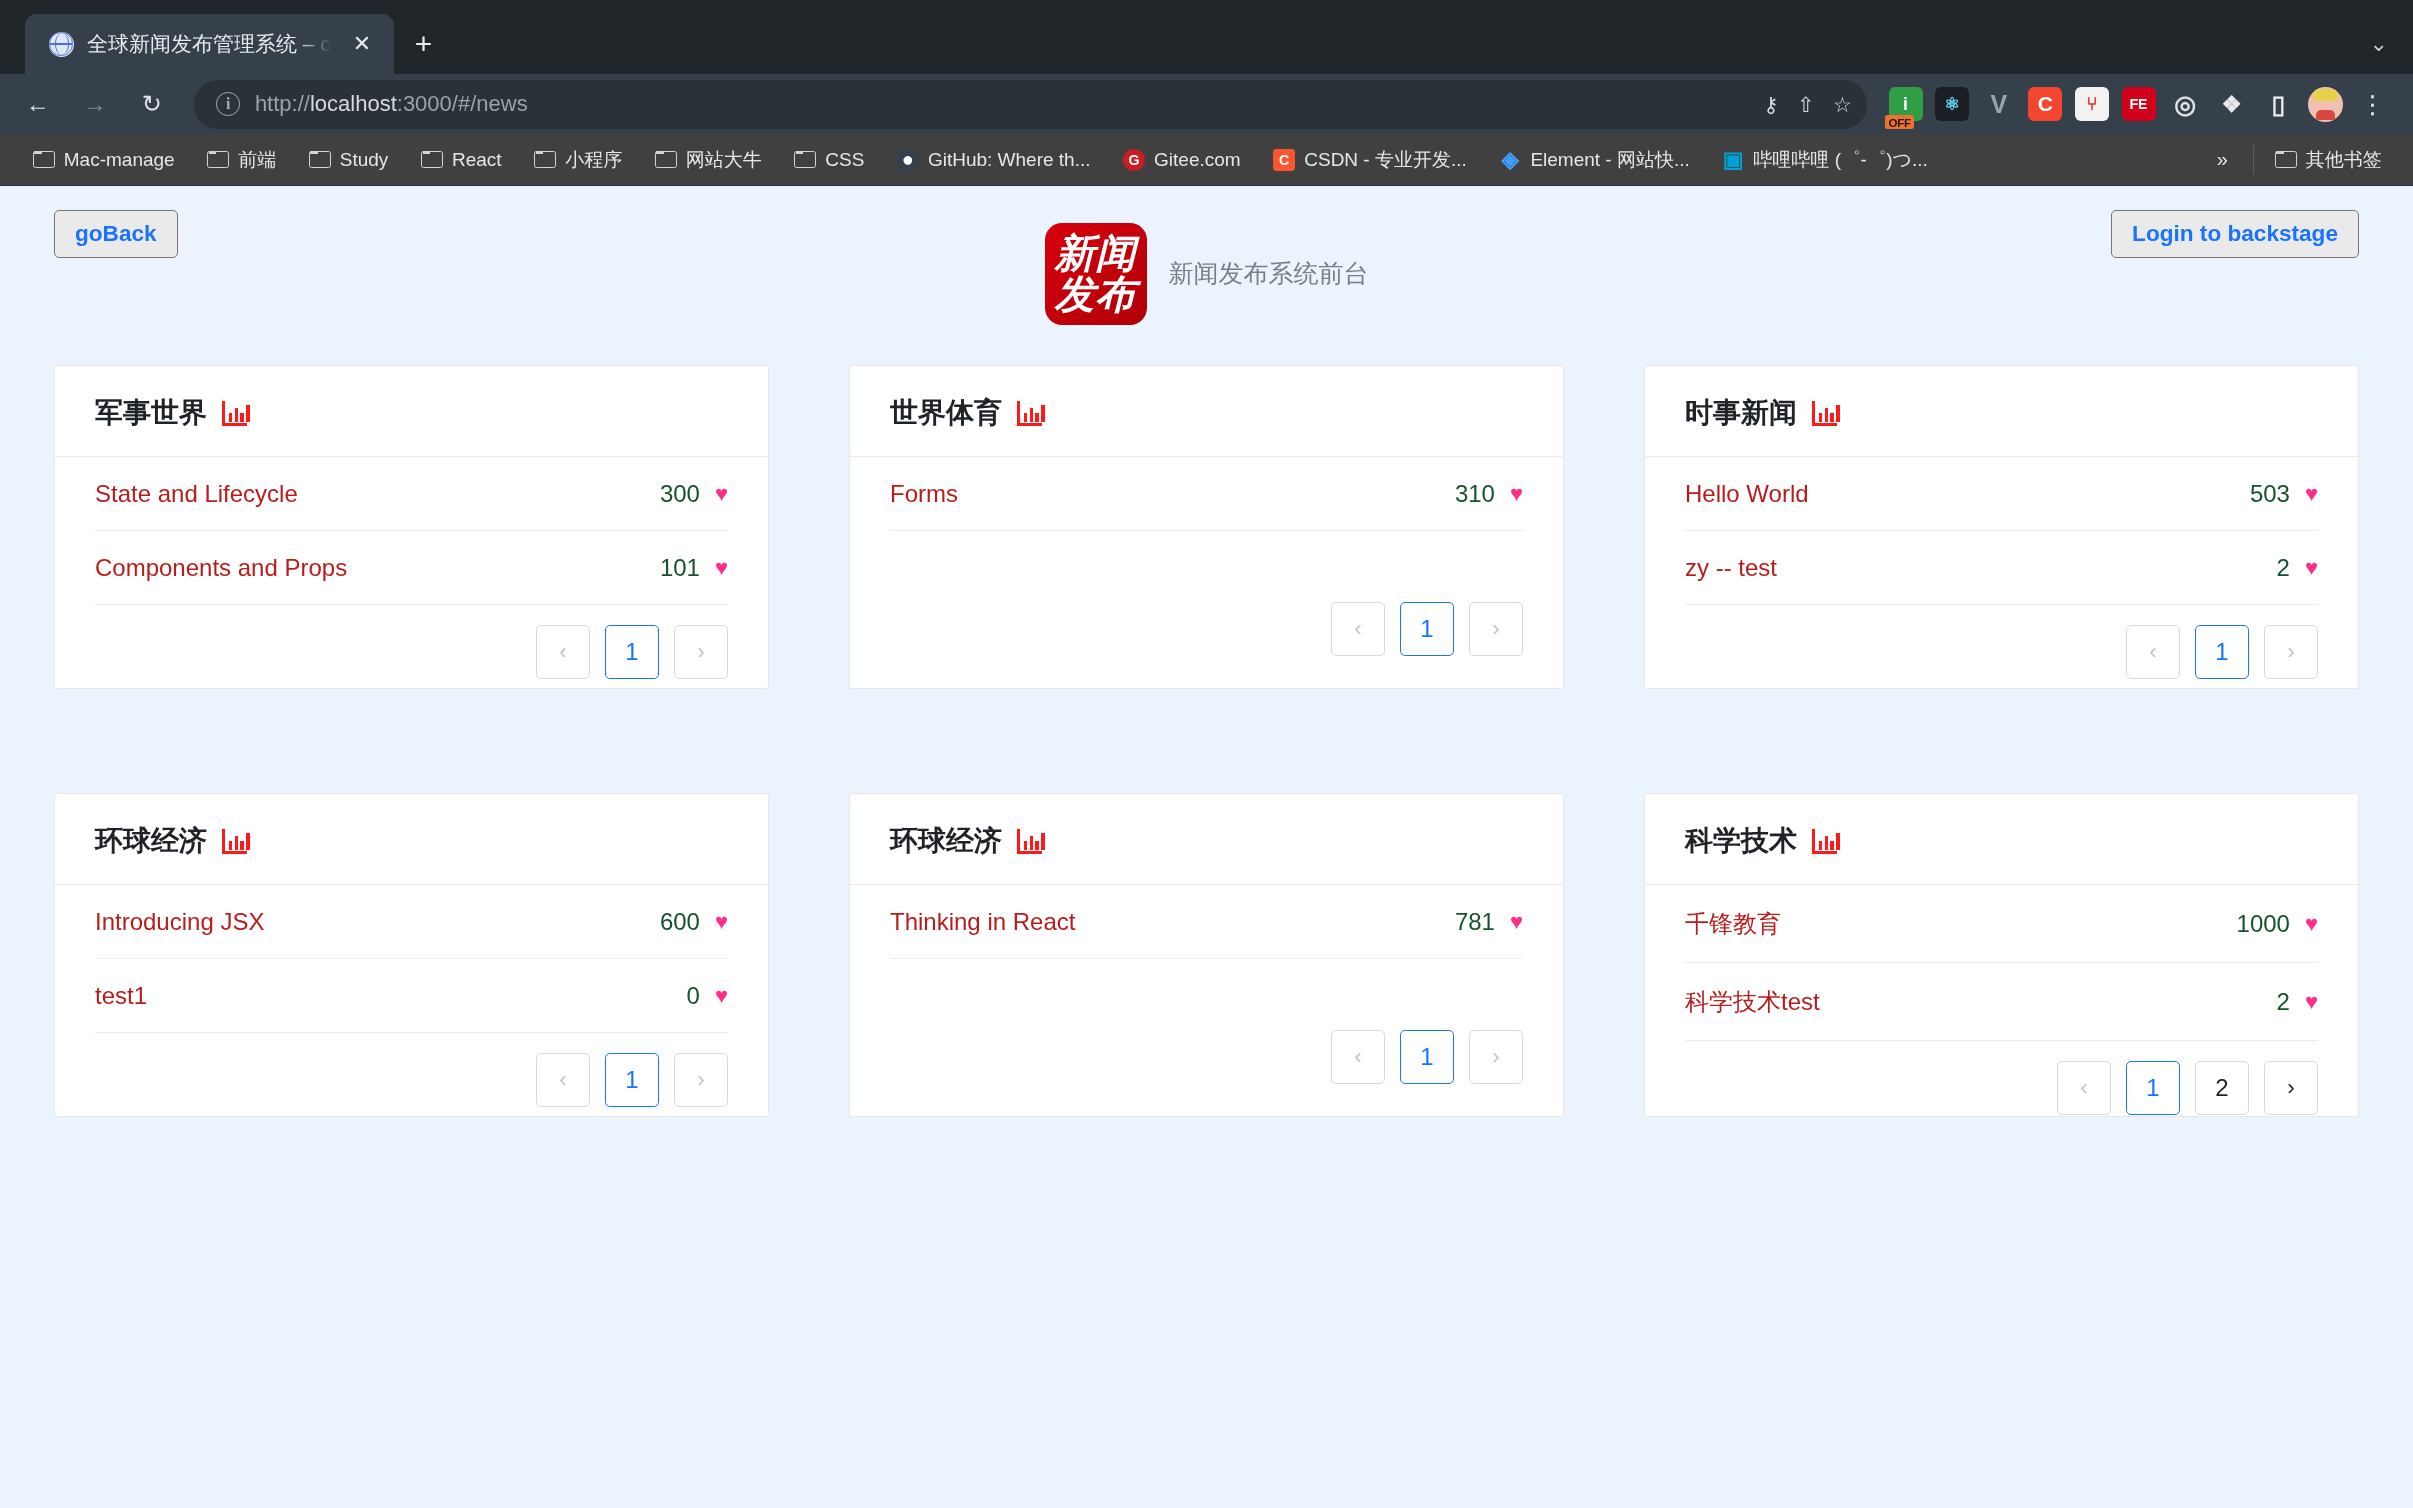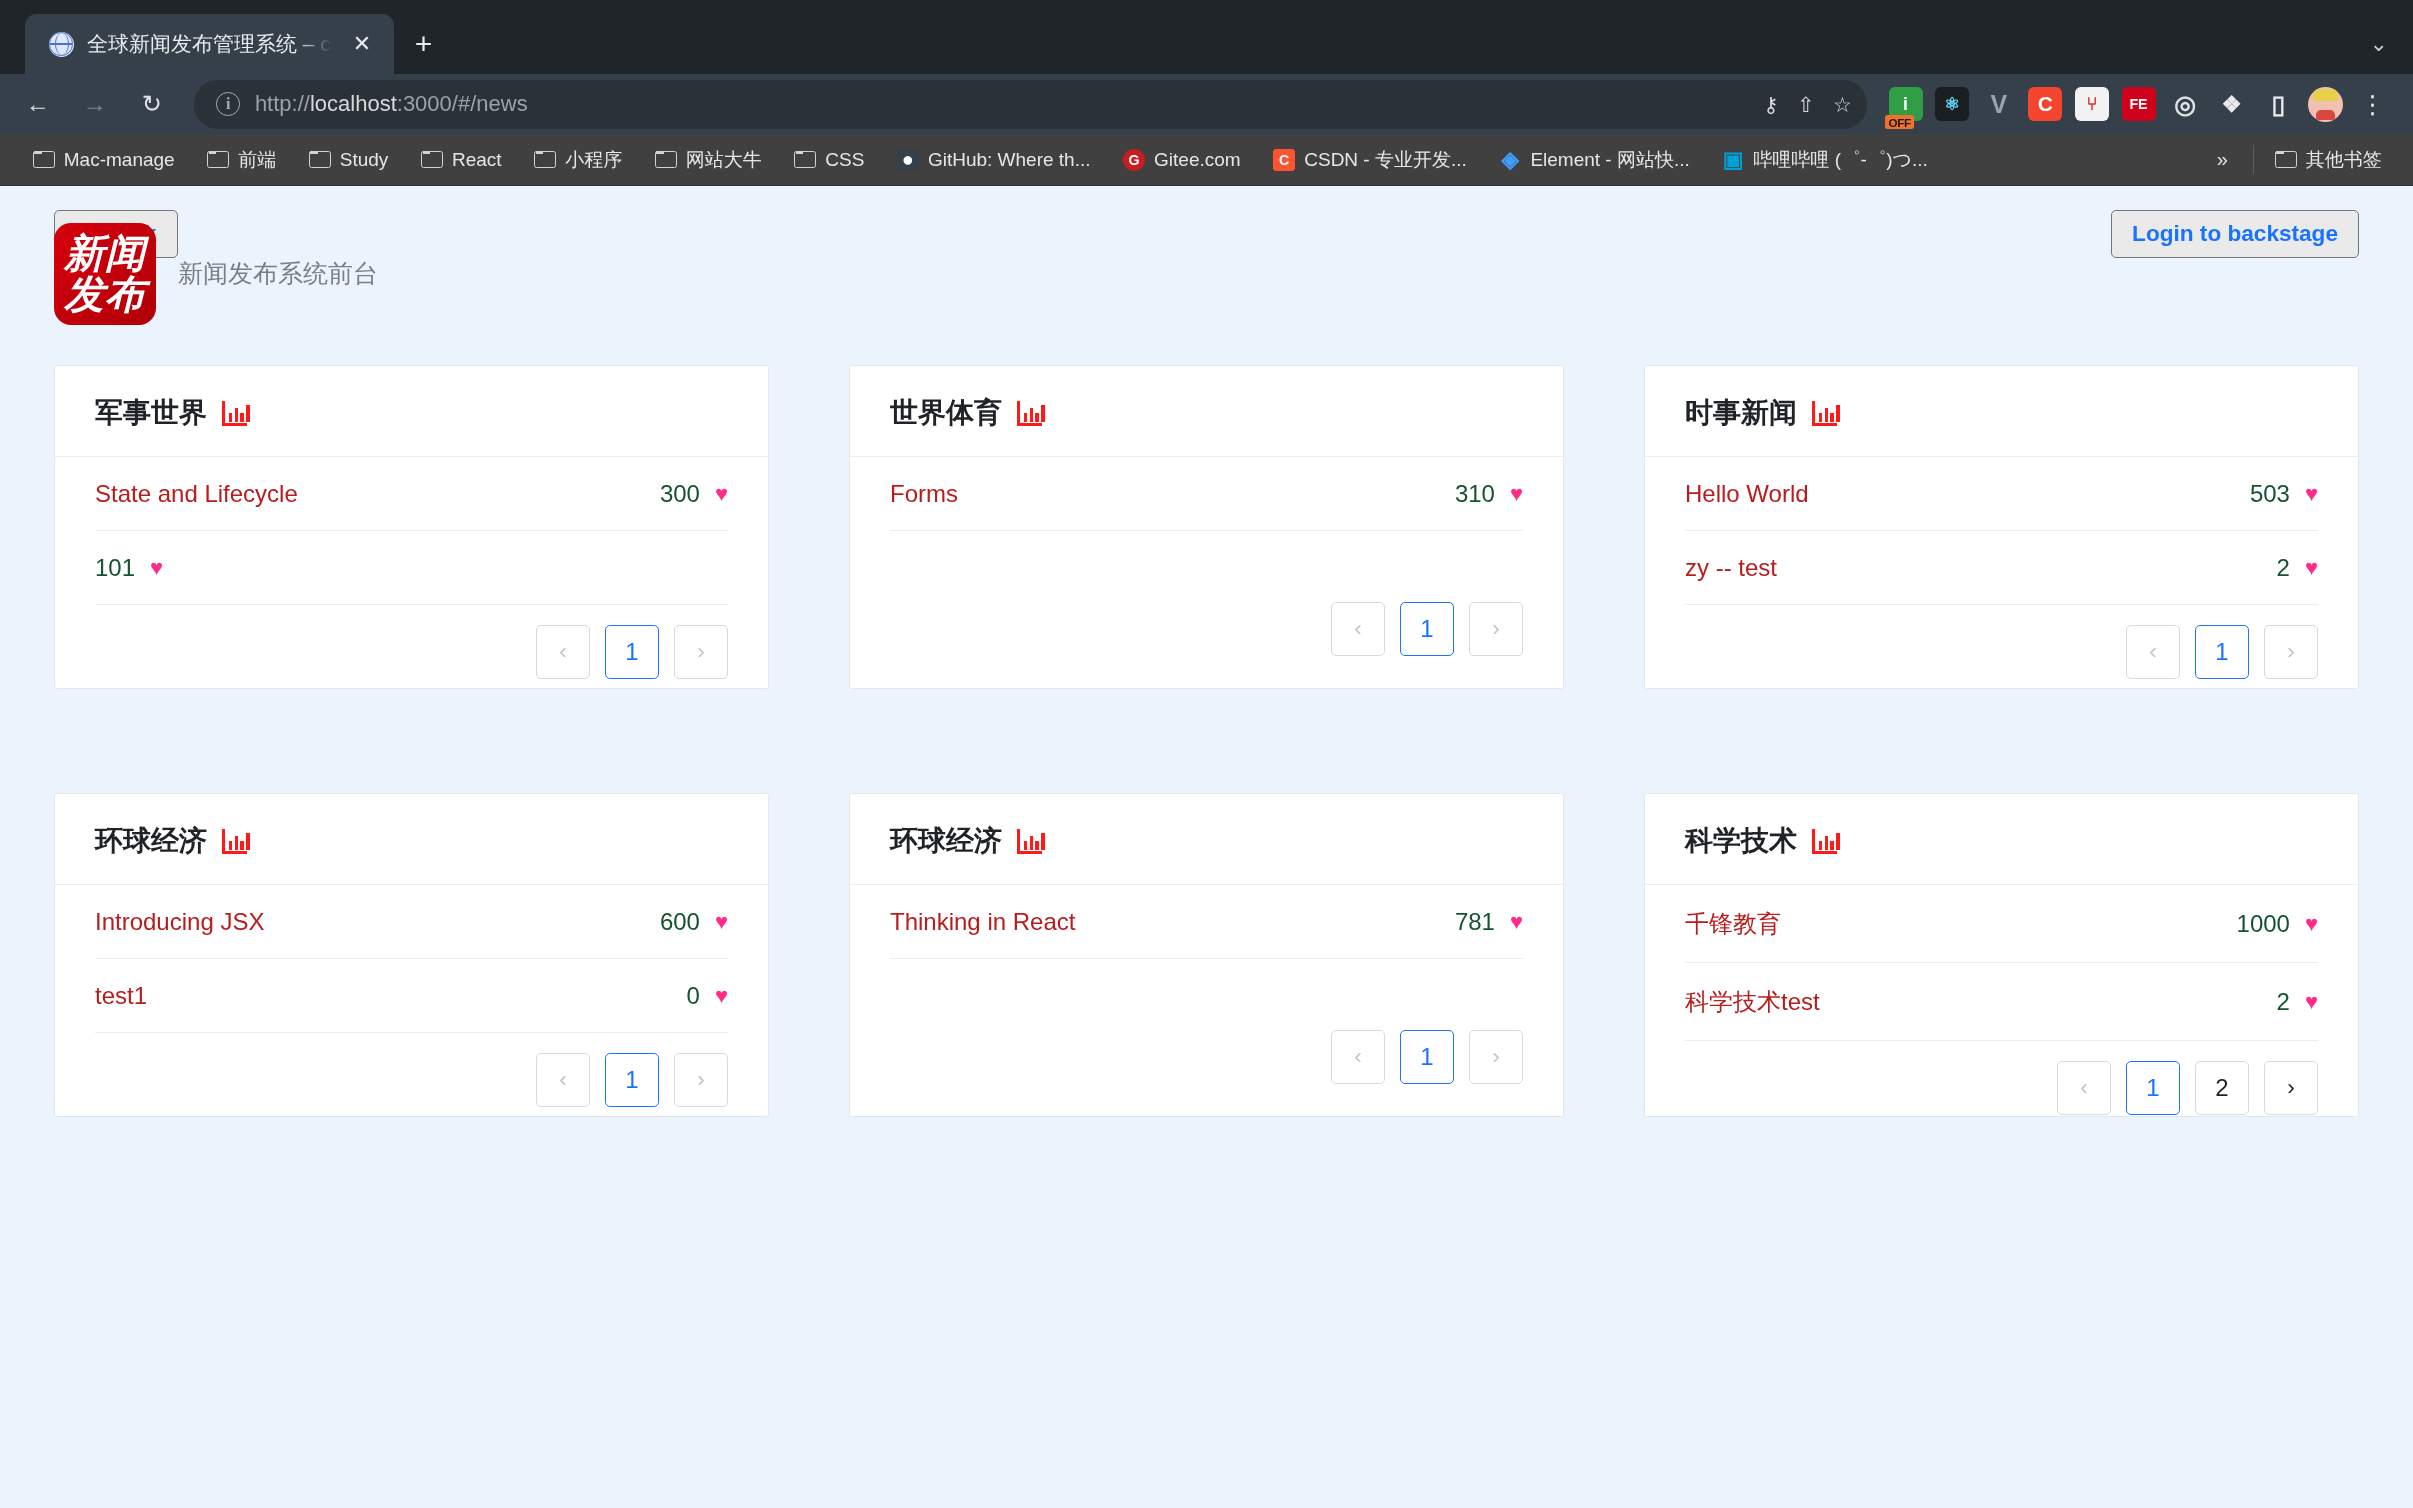--- a/index.html
+++ b/index.html
@@ -209,21 +209,21 @@
     border-radius: 5px;
     color: #1a73ff;
     font-size: 22.6px;
     font-weight: bold;
     padding: 11.7px 20px;
     line-height: 1;
     font-family: "Liberation Sans", sans-serif;
   }
 
   .brand {
-    display: flex; align-items: center; justify-content: flex-start;
+    display: flex; align-items: center; justify-content: center;
     gap: 22px;
     margin-top: -35px;
   }
   .logo {
     width: 102px; height: 102px;
     border-radius: 17px;
     background: linear-gradient(135deg, #d6000d 0%, #b00008 100%);
     display: flex; flex-direction: column;
     align-items: center; justify-content: center;
     color: #fff;
@@ -441,20 +441,21 @@
       </span>
     </div>
     <div class="card-body">
 
       <div class="news-item">
         <a class="news-title">State and Lifecycle</a>
         <span class="news-count">300</span>
         <span class="heart">♥</span>
       </div>
       <div class="news-item">
+        <a class="news-title">Components and Props</a>
         <span class="news-count">101</span>
         <span class="heart">♥</span>
       </div>
       <div class="spacer"></div>
       <div class="pager">
               <div class="pgbtn arrow">‹</div>
               <div class="pgbtn active">1</div>
               <div class="pgbtn arrow">›</div>
             </div>
     </div>

